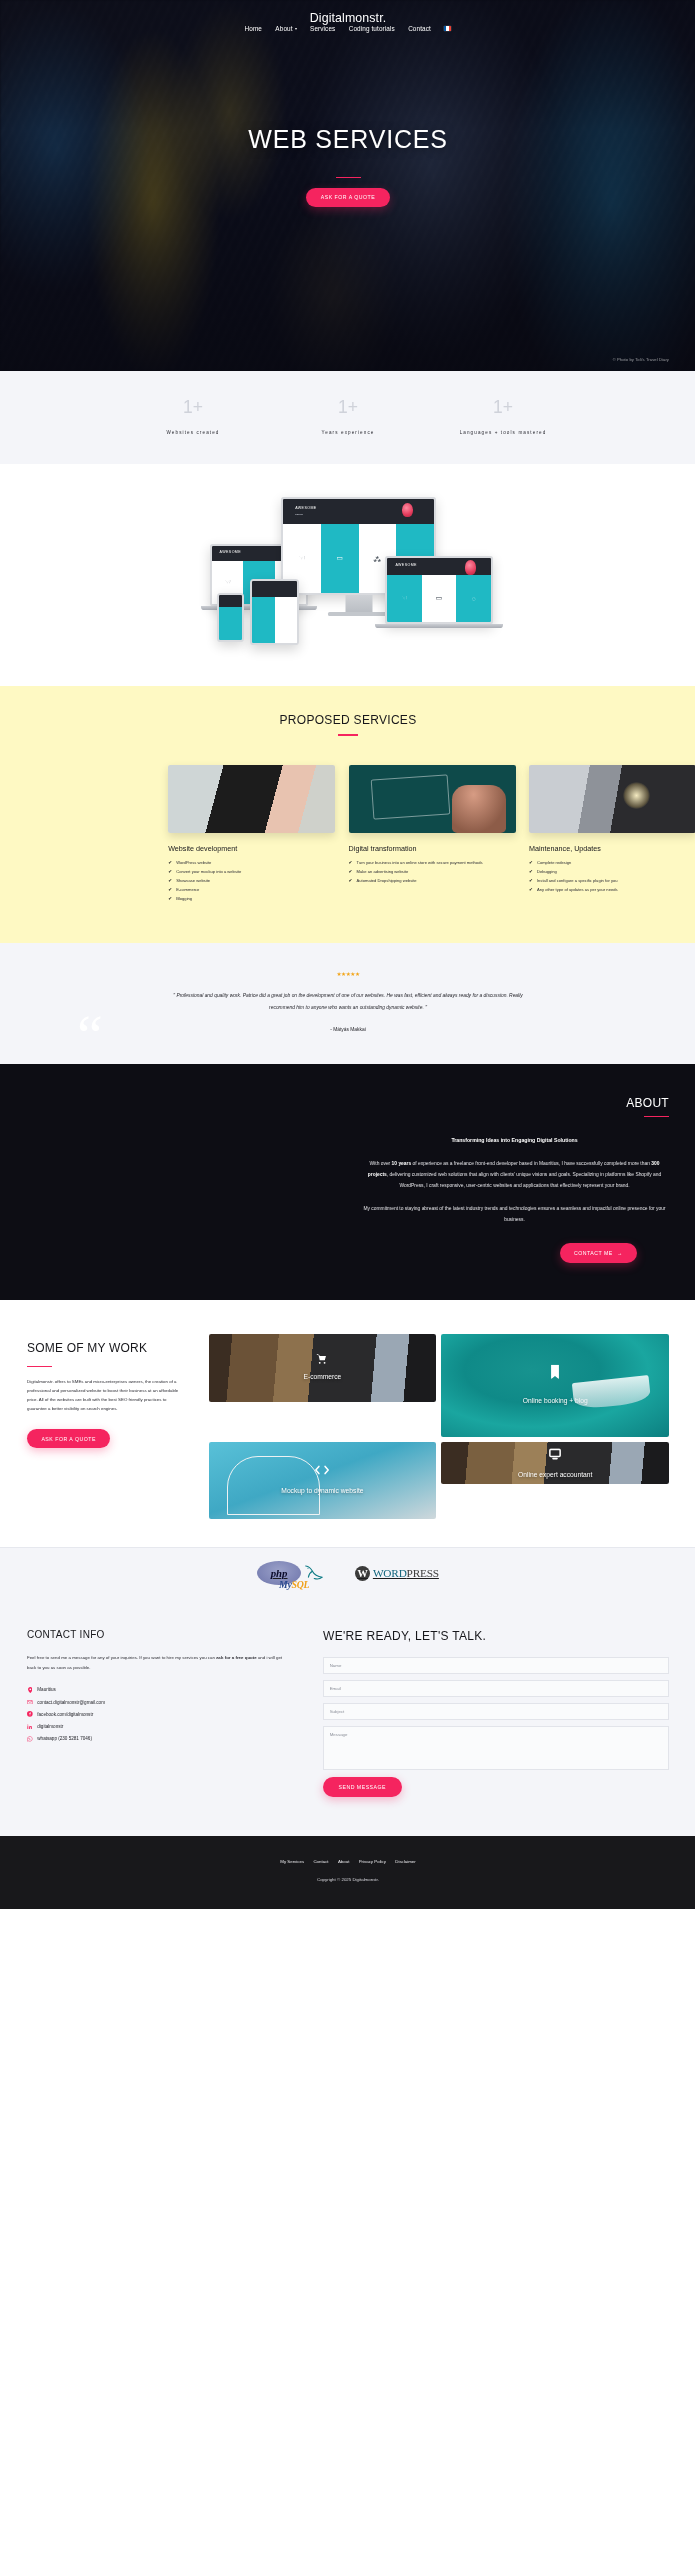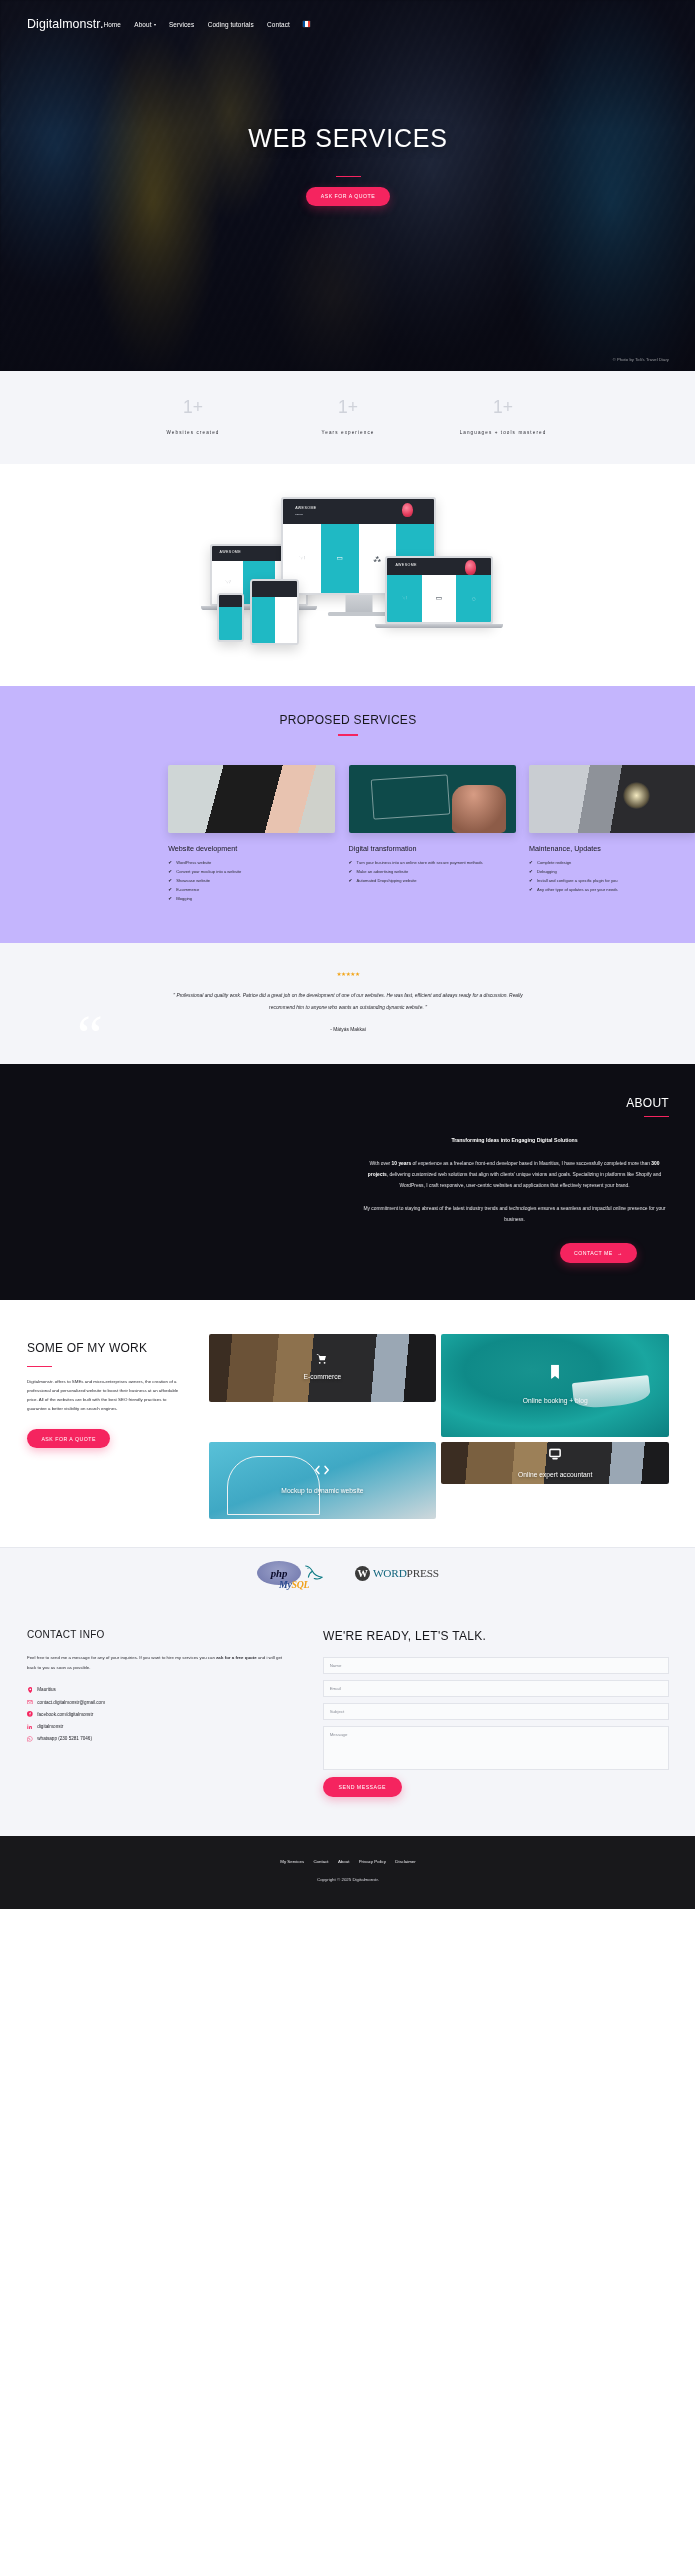--- a/index.html
+++ b/index.html
@@ -38,21 +38,22 @@
       repeating-linear-gradient(65deg, rgba(255,255,255,.025) 0 0.5px, transparent 0.5px 11.3px);
   }
   .hero-overlay {
     position:absolute; inset:0;
     background: linear-gradient(180deg, rgba(8,8,16,.55) 0%, rgba(8,8,16,.3) 35%, rgba(8,8,16,.75) 100%);
   }
 
   .navbar {
     position: relative; z-index: 5;
     display:flex; align-items:center; justify-content: flex-start;
-    padding: 17px 27px 0 27px;
+    padding: 11px 27px 0 27px;
+    flex-direction: column;
   }
   .brand {
     color:#fff; font-size:12.4px; font-weight:400; letter-spacing:0.1px;
   }
   .nav-links { display:flex; align-items:center; gap:13.4px; }
   .nav-link {
     color:#ffffff; font-size:6.4px; letter-spacing:0.1px; text-decoration:none;
     display:flex; align-items:center; gap:2.1px; white-space:nowrap;
   }
   .chev { width:0;height:0;border-left:1.8px solid transparent;border-right:1.8px solid transparent;border-top:2.1px solid #fff; display:inline-block; margin-top:1px;}
@@ -128,21 +129,21 @@
   #d-tablet { left: 98px; top: 87px; width: 49px; height: 66px; border-radius:3.6px; }
   
   #d-phone { left: 65px; top: 101px; width: 27px; height: 49px; border-radius:3.6px; }
 
   
   .section-head { text-align:center; }
   .section-title { font-size: 12px; font-weight:400; letter-spacing:0.3px; color:#17171b; }
   .title-rule { width:20.6px; height:1.5px; background:#F5245F; margin: 7.2px auto 0; }
 
   
-  .services { background:#c4b5fd; padding: 27px 0 38px; }
+  .services { background:#fef9c3; padding: 27px 0 38px; }
   .svc-grid { display:flex; justify-content:flex-end; gap: 13.4px; margin-top: 29px; }
   .svc-card { width: 167px; }
   .svc-img { height: 68px; border-radius:2.1px; box-shadow:0 3.1px 8.2px rgba(0,0,0,.13); position:relative; overflow:hidden; }
   .svc-img-1 { background:
       linear-gradient(105deg, #cfd6d6 0 30%, #1c1c1c 30% 62%, #e8c3b0 62% 80%, #cfd1cb 80% 100%); }
   .svc-img-2 { background:
       linear-gradient(180deg, #0e4a4a 0 100%);
   }
   .svc-img-2::after { content:""; position:absolute; left:14%; top:18%; width:45%; height:56%;
     border:0.8px solid rgba(255,255,255,.45); border-radius:2.1px; transform:rotate(-4deg);}
@@ -204,21 +205,21 @@
   #tile-mockup::after { content:""; position:absolute; left:8%; top:18%; width:40%; height:74%;
     border:1.5px solid #eef2f3; border-radius: 31px 31px 0 0; }
   #tile-booking { height: 103px; background: radial-gradient(ellipse at 40% 35%, #17938f 0%, #0f8a88 35%, #1aa6a0 60%, #0c7f80 100%); }
   #tile-booking::after { content:""; position:absolute; right:8%; top:44%; width:34%; height:26%;
     background: linear-gradient(180deg, rgba(255,255,255,.85), rgba(220,230,235,.6)); border-radius:2.1px 2.1px 40% 40%; transform:rotate(-6deg);}
   #tile-accountant { height: 42px; background: linear-gradient(95deg,#3b2d22 0 12%, #7a6040 12% 32%, #9c8058 32% 46%, #2a2a2c 46% 74%, #9aa7b4 74% 88%, #1b1b1d 88% 100%); }
   #tile-accountant .tile-label { bottom: 10%; }
   #tile-accountant .tile-icon { top: 32%; }
 
   
-  .tech { background:#f4f5f9; padding: 13.4px 0 11.3px; border-top:0.5px solid #e6e8ee; }
+  .tech { background:#f4f5f9; padding: 13.4px 0 11.3px; border-top:0.5px solid #e6e8ee;text-decoration:underline; }
   .tech-row { display:flex; justify-content:center; align-items:center; gap: 7.2px; }
   .php-badge { position:relative; width: 44px; height: 24px; display:flex; align-items:center; justify-content:center;
     background: radial-gradient(ellipse at 50% 40%, #9aa0c8 0%, #7b82b4 70%, #6a71a6 100%);
     border-radius: 50%; }
   .php-badge span { font-family:"Liberation Serif", serif; font-style:italic; font-weight:700; font-size: 10.8px; color:#0b0b2a; }
   .mysql-wrap { position:relative; margin-left:-5.2px; }
   .dolphin { width:27px; height:18.5px; }
   .mysql-text { font-family:"Liberation Serif", serif; font-weight:700; font-style:italic; font-size:9.8px; letter-spacing:-0.3px;
     position:absolute; left:-24px; bottom:-6.2px; }
   .mysql-my { color:#2b4b8f; } .mysql-sql { color:#f0a11b; }

